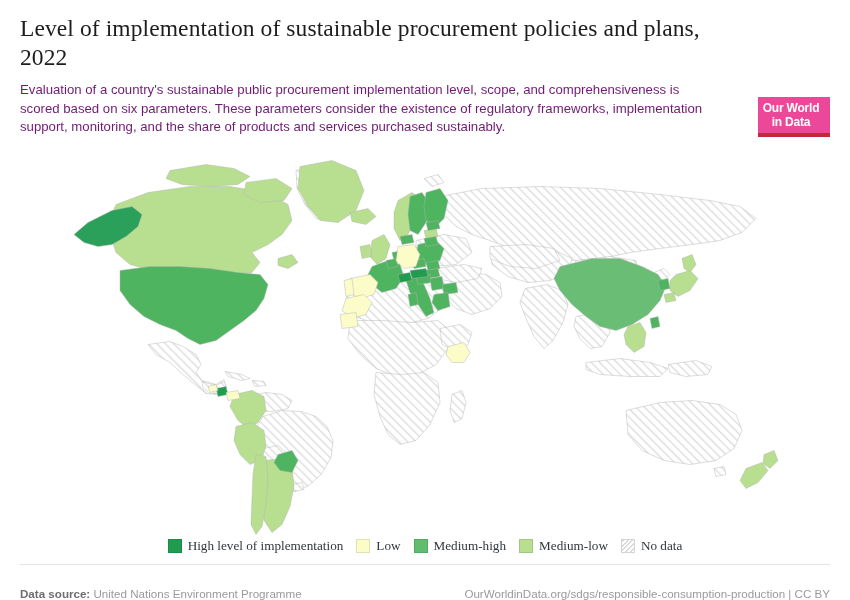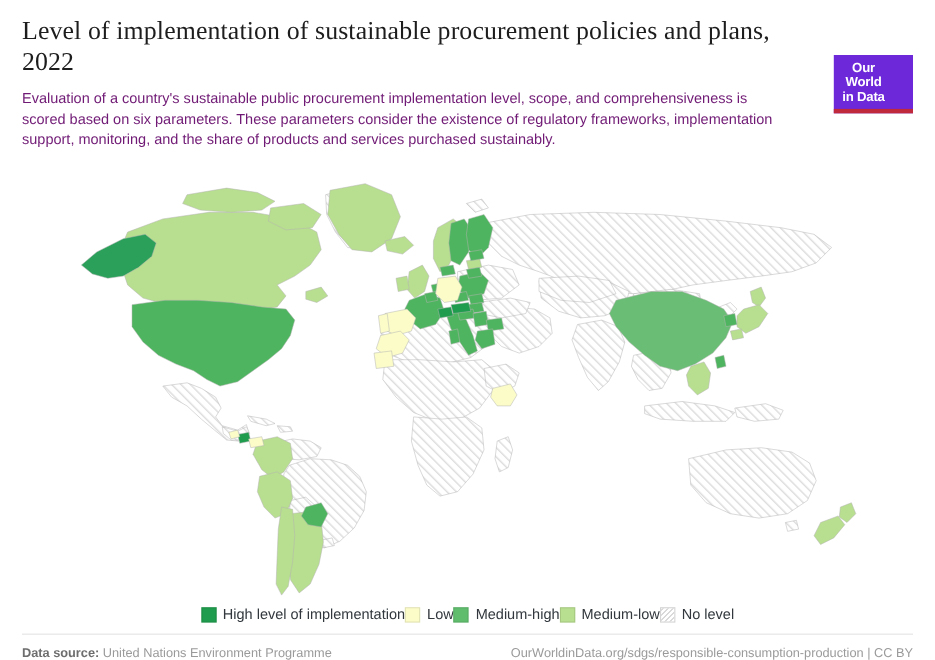--- a/index.html
+++ b/index.html
@@ -12,75 +12,76 @@
     position:relative;
   }
   .chart{
     width:850px;height:600px;
     box-sizing:border-box;
     padding:14px 20px 0 20px;
     display:flex;flex-direction:column;
     position:relative;
   }
   
-  .header{display:flex;align-items:center;justify-content:space-between;}
+  .header{display:flex;align-items:flex-end;justify-content:space-between;}
   .head-text{max-width:700px;}
   .title{
     font-family:"Liberation Serif", serif;
     font-size:23.5px;line-height:1.23;
     font-weight:400;color:#1d1d1d;
     margin:0 0 0 0;letter-spacing:.1px;
   }
   .subtitle{
     font-size:13.2px;line-height:1.42;
     color:#701a75;margin:9px 0 0 0;
     max-width:790px;
   }
   .logo{
     width:72px;flex:0 0 72px;margin-top:2px;
-    background:#6d28d9;
+    background:#ec4899;
     border-bottom:4px solid #c0293b;
     text-align:center;
-    padding:5px 20px 4px 2px;
+    padding:5px 8px 4px 2px;
     box-sizing:border-box;
   }
   .logo span{
     display:block;color:#fff;
     font-family:"Liberation Sans", sans-serif;
     font-size:12px;font-weight:700;line-height:1.12;
     letter-spacing:-.2px;
   }
   
   .map-wrap{flex:1;position:relative;margin-top:4px;}
   svg.map{display:block;width:100%;height:100%;}
   .bd{stroke:#b3b3b3;stroke-width:.45;stroke-linejoin:round;}
   
   .legend{
     display:flex;align-items:center;justify-content:center;
-    flex-wrap:wrap;
+    gap:13px;flex-wrap:wrap;
     padding:2px 0 10px 0;
+    font-family:Liberation Serif, serif;
   }
   .lg-item{display:flex;align-items:center;gap:6px;}
   .sw{
     width:14px;height:14px;flex:0 0 14px;
     border:1px solid rgba(0,0,0,.10);
     box-sizing:border-box;
   }
   .sw.nodata{
     border:1px solid #d4d4d4;
     background-color:#fff;
     background-image:repeating-linear-gradient(
       -45deg,#fff 0 2px,#d9d9d9 2px 3.3px);
   }
   .lg-label{font-size:13.2px;color:#31373c;white-space:nowrap;}
   
   .footer{
     border-top:1px solid #e3e3e3;
-    display:flex;align-items:center;justify-content:space-between;
-    padding:9px 0 0 0;height:24px;box-sizing:border-box;
+    display:flex;align-items:flex-end;justify-content:space-between;
+    padding:9px 0 0 0;height:36px;box-sizing:border-box;
   }
   .src{font-size:11.6px;color:#9a9a9a;}
   .src b{color:#6e6e6e;font-weight:700;}
   .url{font-size:11.6px;color:#9a9a9a;margin-left:26px;}
 </style>
 </head>
 <body>
 
 <div class="chart">
 
@@ -235,21 +236,21 @@
     <div class="lg-item">
       <span class="sw" style="background:#5fbd6d"></span>
       <span class="lg-label">Medium-high</span>
     </div>
     <div class="lg-item">
       <span class="sw" style="background:#b8de8f"></span>
       <span class="lg-label">Medium-low</span>
     </div>
     <div class="lg-item">
       <span class="sw nodata"></span>
-      <span class="lg-label">No level</span>
+      <span class="lg-label">No data</span>
     </div>
   </div>
 
   <div class="footer">
     <div class="src">
       <b>Data source:</b>
       <span>United Nations Environment Programme</span>
     </div>
     <div class="url">OurWorldinData.org/sdgs/responsible-consumption-production | CC BY</div>
   </div>

